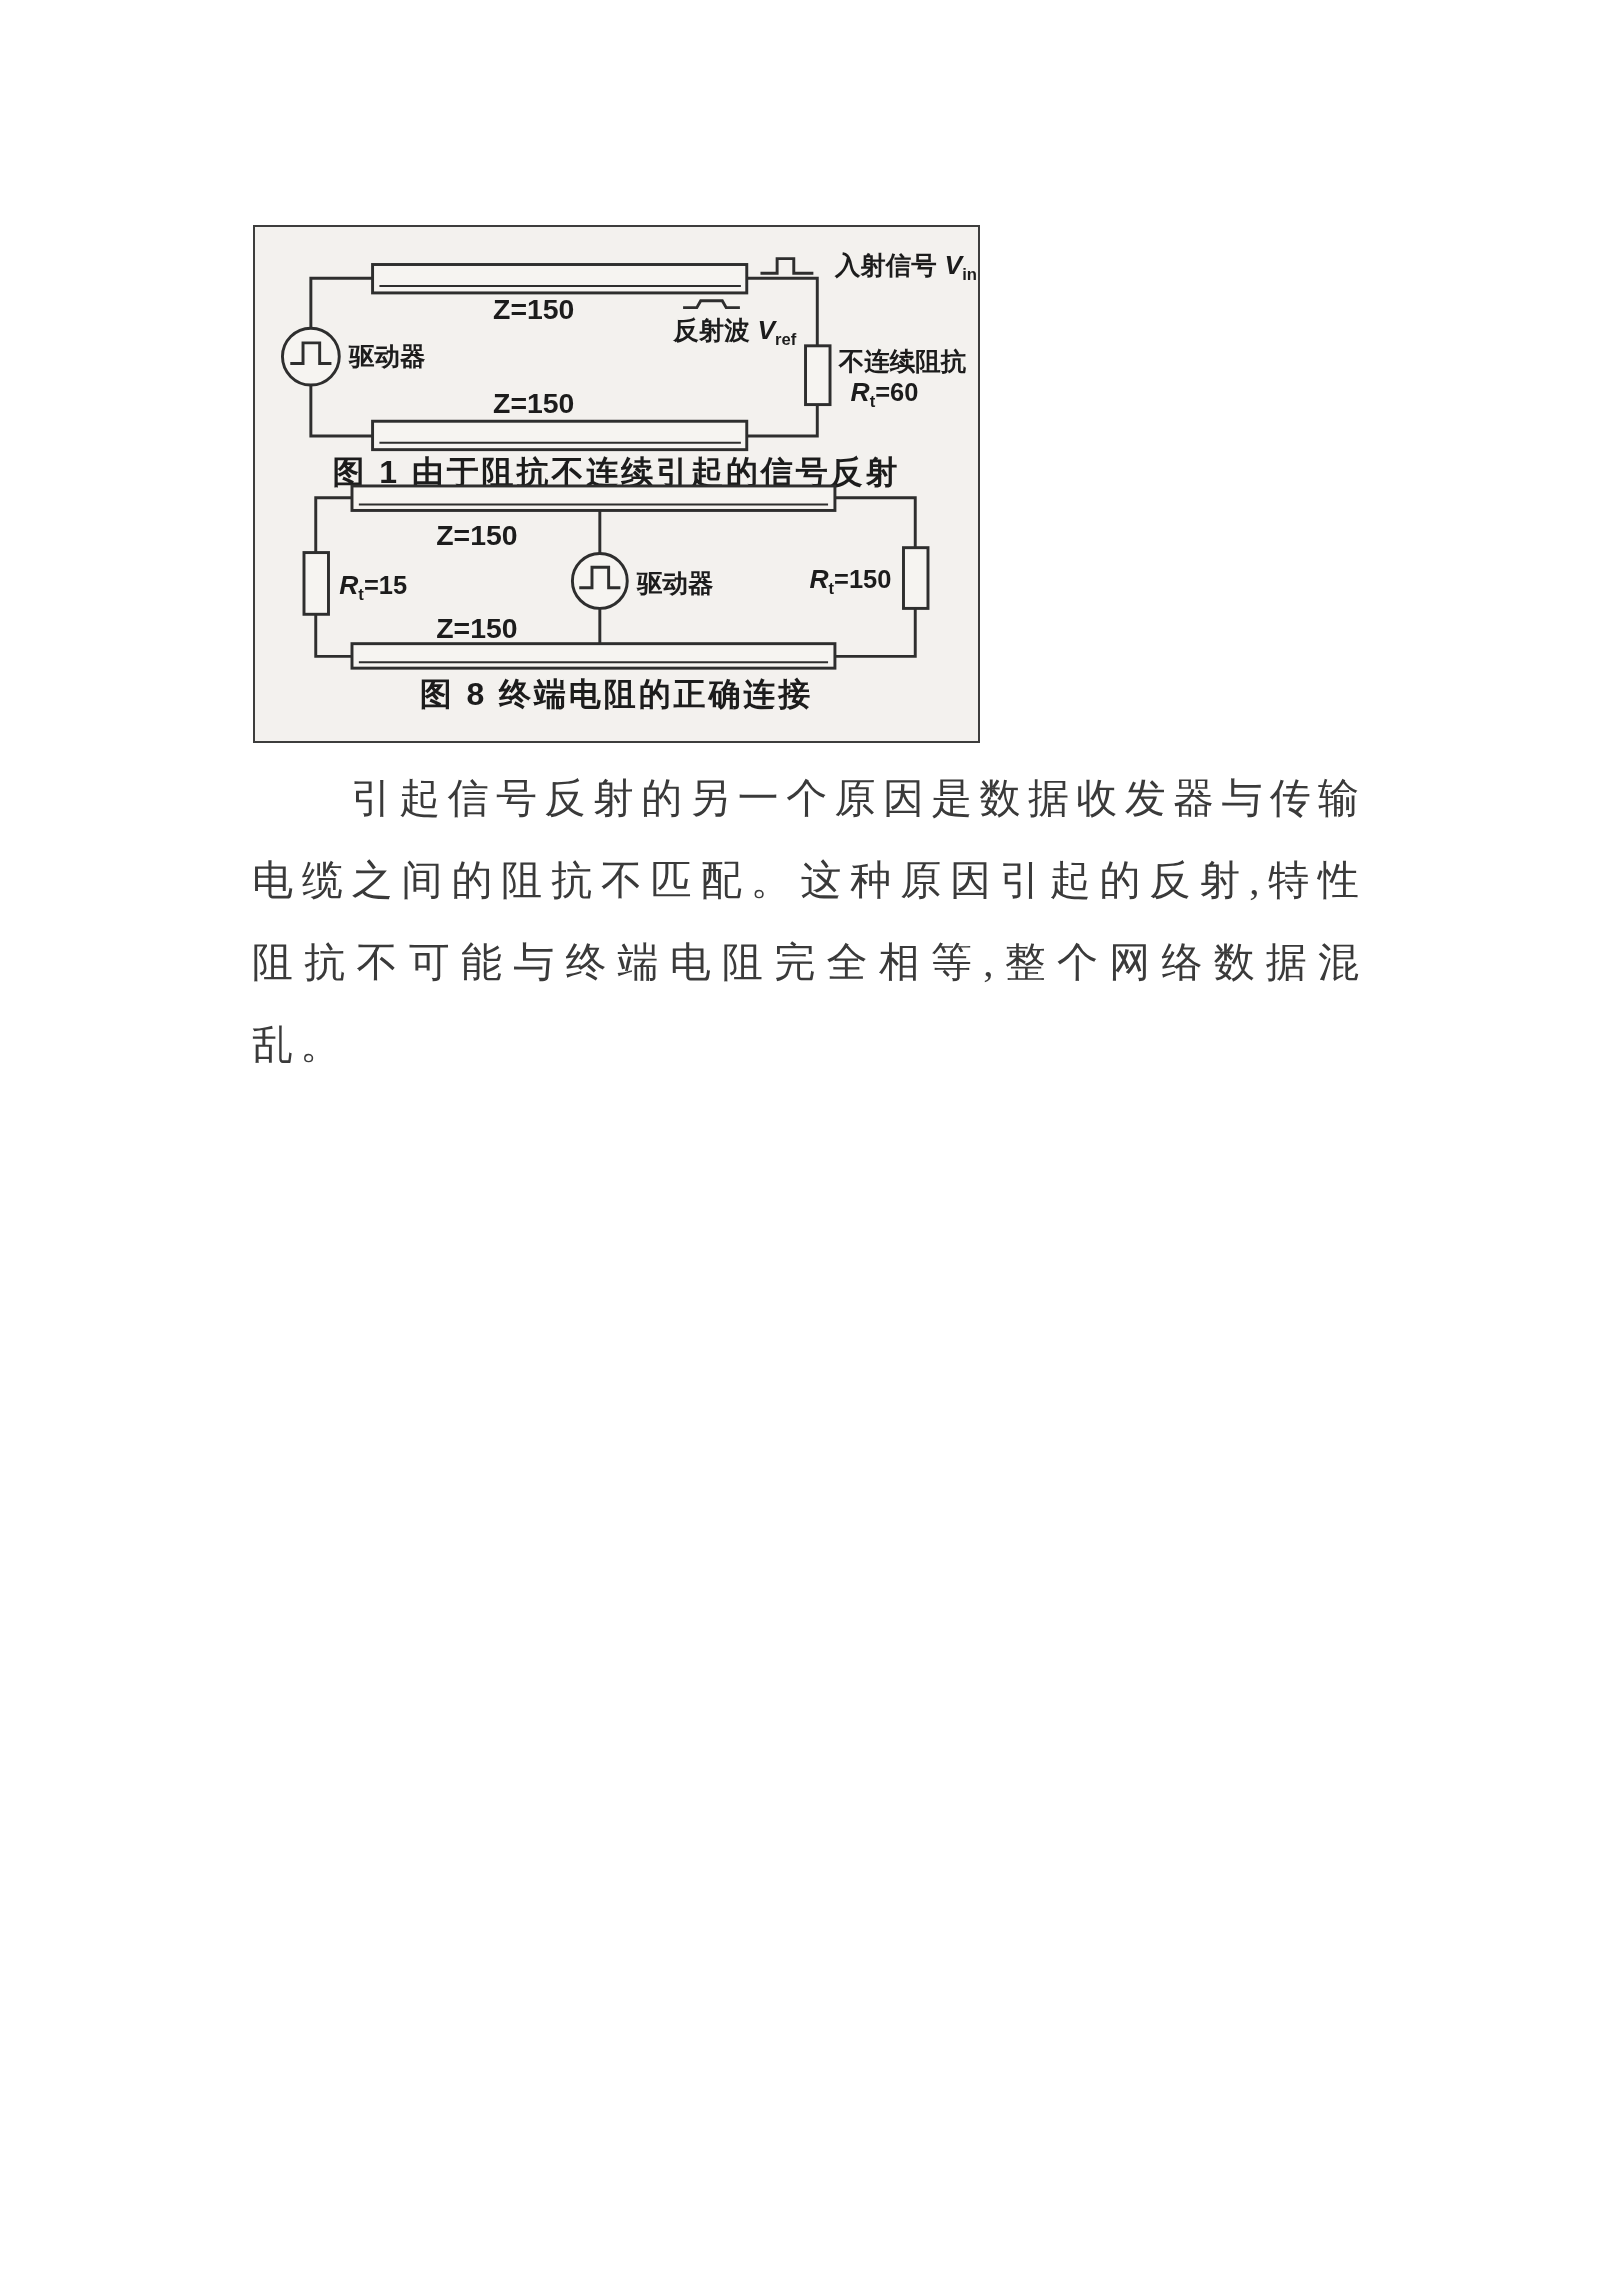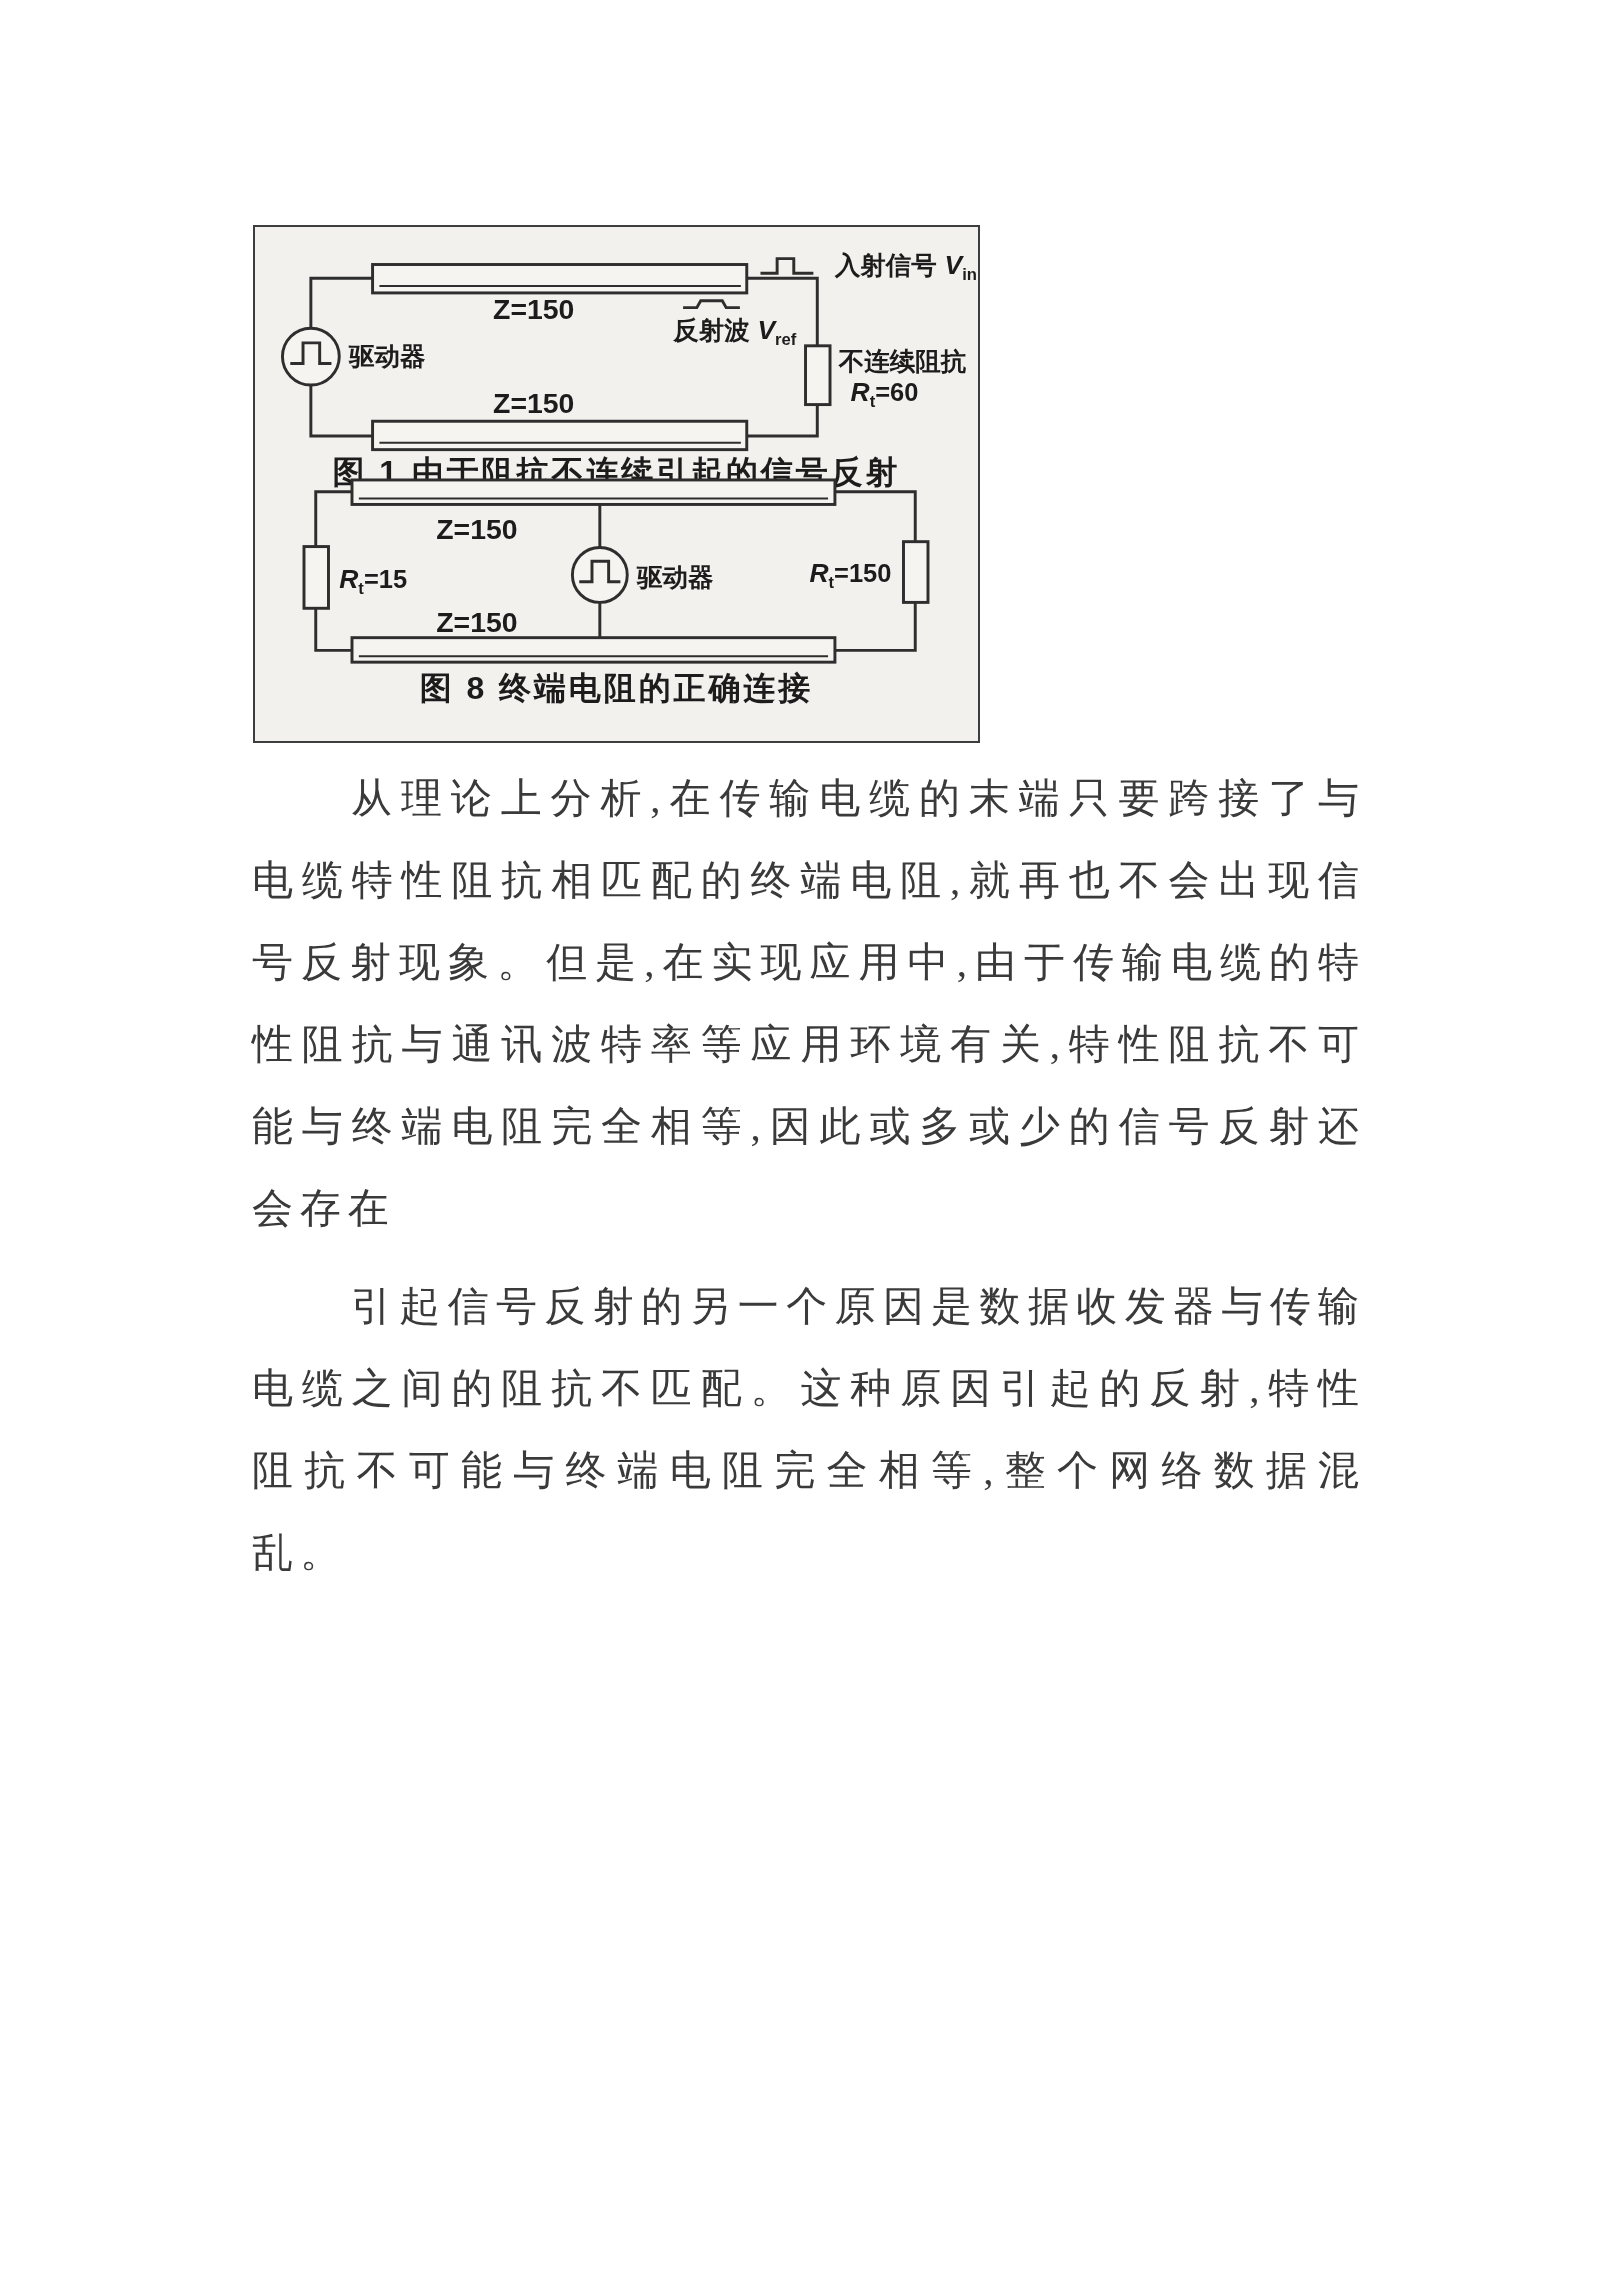--- a/index.html
+++ b/index.html
@@ -35,21 +35,21 @@
   .fig-svg text.zlabel { font-size: 29px; }
   .sym { font-style: italic; font-size: 27px; }
   .sub { font-size: 17px; }
   .fig-caption {
     text-align: center;
     font-family: "Liberation Sans", "DejaVu Sans", sans-serif;
     font-weight: bold;
     font-size: 32px;
     color: #1c1c1c;
     letter-spacing: 2.9px;
-    height: 25px;
+    height: 31px;
     line-height: 39px;
   }
 
   
   .content {
     position: absolute;
     left: 252px; top: 757px;
     width: 1114px;
   }
   .content p {
@@ -141,16 +141,15 @@
     <text class="zlabel" x="185" y="62"><tspan>Z=150</tspan></text>
     <text class="zlabel" x="185" y="157"><tspan>Z=150</tspan></text>
 
     <text x="390" y="110"><tspan>驱动器</tspan></text>
   </svg>
 
   <div class="fig-caption">图 8  终端电阻的正确连接</div>
 </div>
 
 <div class="content">
-  <p>从理论上分析,在传输电缆的末端只要跨接了与电缆特性阻抗相匹配的终端电阻,就再也不会出现信号反射现象。但是,在实现应用中,由于传输电缆的特性阻抗与通讯波特率等应用环境有关,特性阻抗不可能与终端电阻完全相等,因此或多或少的信号反射还会存在</p>
   <p>引起信号反射的另一个原因是数据收发器与传输电缆之间的阻抗不匹配。这种原因引起的反射,特性阻抗不可能与终端电阻完全相等,整个网络数据混乱。</p>
 </div>
 
 
 </body></html>

